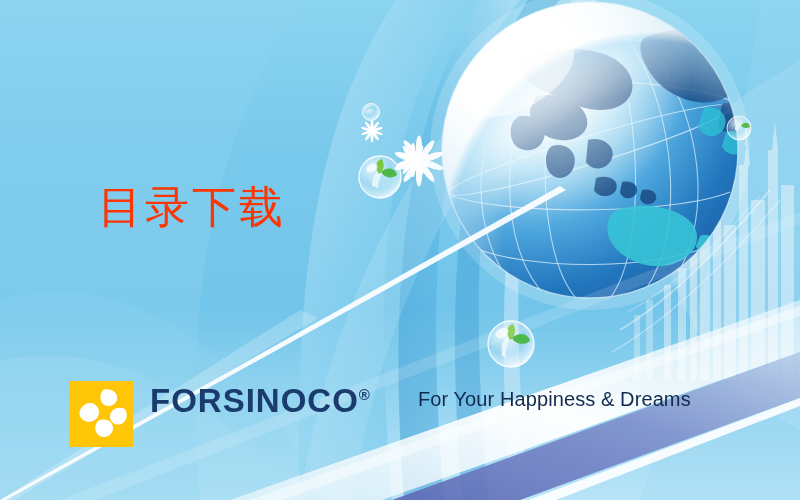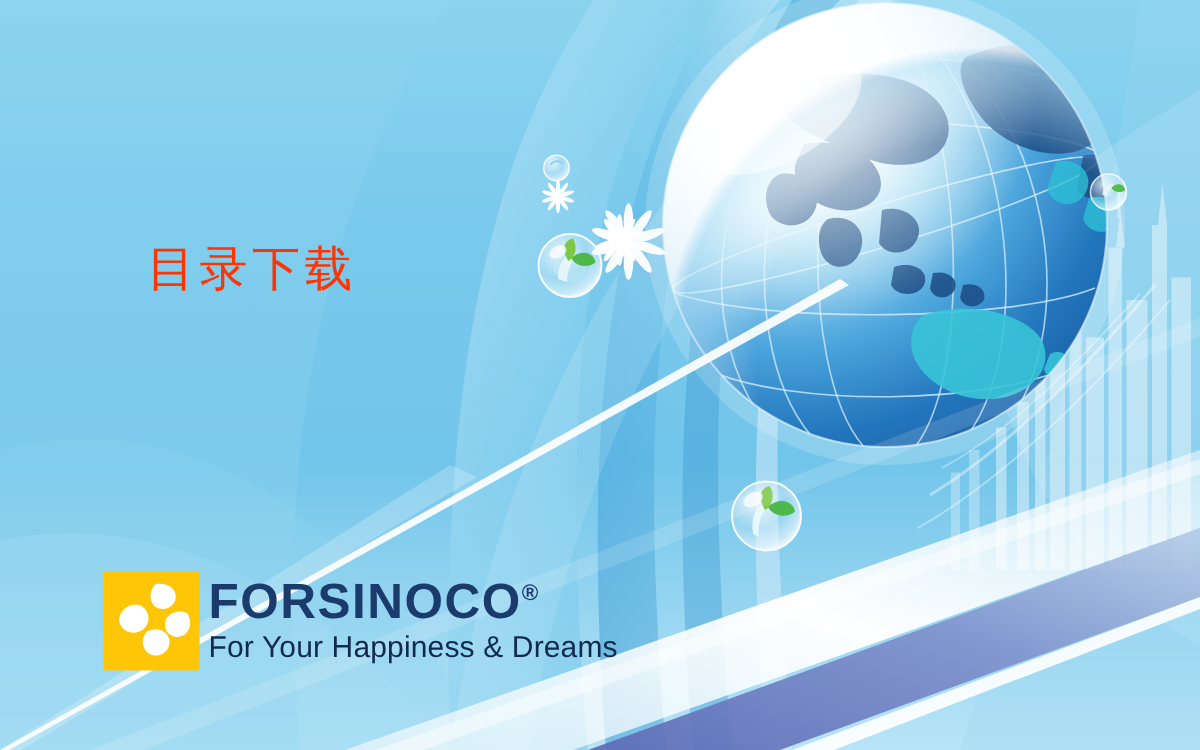--- a/index.html
+++ b/index.html
@@ -29,22 +29,23 @@
     color:#fb3504;
     line-height:1.0;
     white-space:nowrap;
   }
   #headline .line1 {
     font-size:34px;
     letter-spacing:0px;
     display:block;
   }
   #headline .line2 {
-    font-size:32px;
+    font-size:44px;
     display:block;
+    margin-top:22px;
     margin-left:12px;
     font-family:Liberation Sans, sans-serif;
     letter-spacing:3px;
   }
 
   
   #logo {
     position:absolute;
     left:69px;
     top:381px;
@@ -53,25 +54,26 @@
     align-items:flex-start;
   }
   #logo-mark {
     width:64px;
     height:66px;
     background:#ffc507;
     position:relative;
     flex:0 0 auto;
   }
   #logo-text {
-    margin-left:6px;
+    margin-left:17px;
     display:flex;
-    flex-direction:column;
+    flex-direction:row;
     align-items:flex-start;
     padding-top:3px;
+    gap:48px;
   }
   #wordmark {
     color:#1b3b6d;
     font-size:33px;
     font-weight:bold;
     letter-spacing:1.0px;
     line-height:1;
     white-space:nowrap;
   }
   #wordmark .reg {

